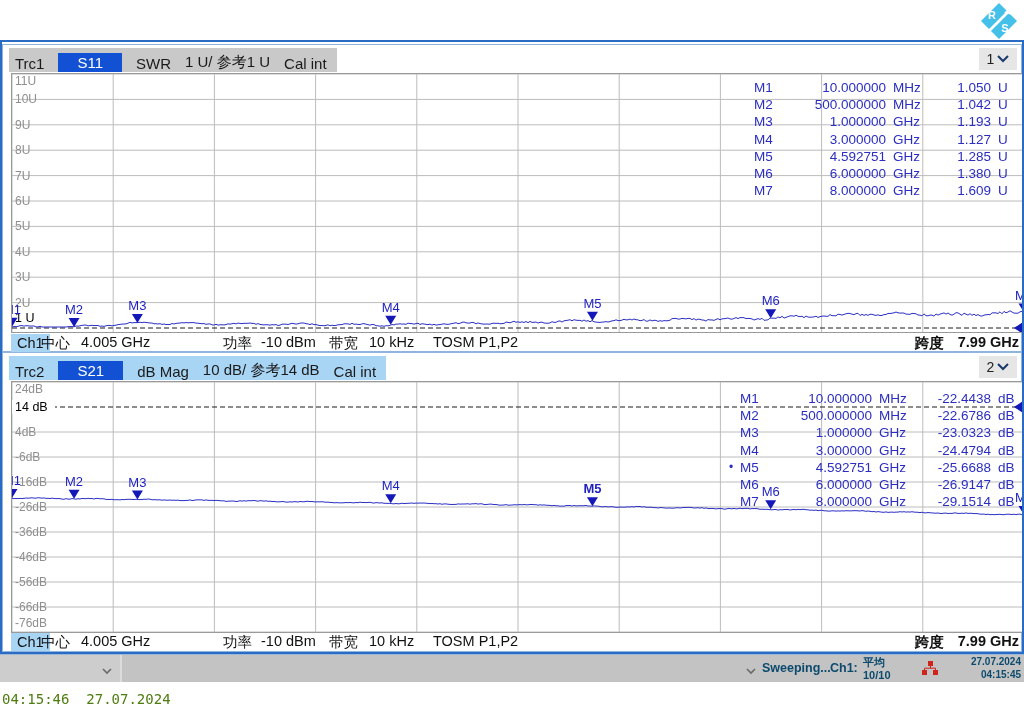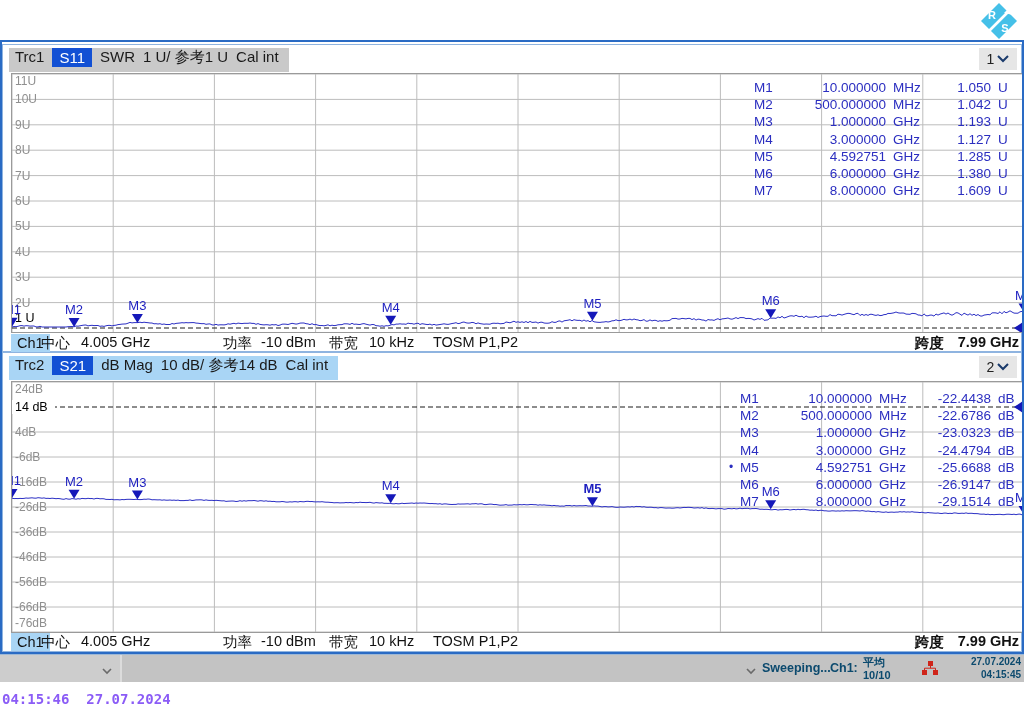--- a/index.html
+++ b/index.html
@@ -11,25 +11,25 @@
   
   .logo{position:absolute;top:2px;right:6px;width:38px;height:38px;}
   
   .appframe{position:absolute;left:0;top:40px;width:1024px;height:614px;
     border:2px solid #2a6bc4;box-sizing:border-box;pointer-events:none;z-index:50;}
   .win{position:absolute;left:2px;width:1020px;background:#ffffff;
     border:1px solid #8fb4e0;box-sizing:border-box;}
   #win1{top:44px;height:308px;}
   #win2{top:352px;height:300px;}
   
-  .thdr{position:absolute;left:6px;top:3px;height:24px;display:flex;align-items:flex-start;
-    gap:8px;padding:0 10px 0 6px;font-size:15px;color:#1a1a1a;white-space:nowrap;}
+  .thdr{position:absolute;left:6px;top:3px;height:24px;display:flex;align-items:flex-end;
+    gap:14px;padding:0 10px 0 6px;font-size:15px;color:#1a1a1a;white-space:nowrap;}
   .thdr.gray{background:#c9c9c9;}
   .thdr.blue{background:#a9d5f5;}
-  .sbadge{background:#1250d4;color:#ffffff;padding:1px 7px;font-size:15px;}
+  .sbadge{background:#1250d4;color:#ffffff;padding:1px 19px;font-size:15px;}
   .winbtn{position:absolute;right:4px;top:3px;width:38px;height:22px;background:#e6e6e6;
     display:flex;align-items:center;justify-content:center;gap:3px;font-size:14px;color:#222;}
   
   .plot{position:absolute;left:8px;background:#ffffff;border:1px solid #9a9a9a;
     box-sizing:content-box;overflow:hidden;}
   #plot1{top:28px;width:1012px;height:258px;}
   #plot2{top:28px;width:1012px;height:250px;}
   .plot svg{position:absolute;left:0;top:0;}
   
   .mtable{position:absolute;right:6px;color:#2b2ec0;font-size:13.5px;z-index:5;}
@@ -56,21 +56,21 @@
     border-right:2px solid #dcdcdc;box-sizing:border-box;}
   .sb-left .chev{position:absolute;right:8px;top:9px;}
   .sb-chev2{position:absolute;left:746px;top:9px;}
   .sb-sweep{position:absolute;left:762px;top:6px;font-weight:bold;}
   .sb-ch{position:absolute;left:830px;top:6px;font-weight:bold;}
   .sb-avg{position:absolute;left:863px;top:1px;font-size:11px;line-height:12.5px;text-align:left;font-weight:bold;}
   .sb-lan{position:absolute;left:922px;top:6px;}
   .sb-dt{position:absolute;right:3px;top:1px;font-size:10px;line-height:12.5px;text-align:right;font-weight:bold;}
   
   .clockline{position:absolute;left:2px;top:691px;font-family:"DejaVu Sans Mono",monospace;
-    font-weight:bold;font-size:14px;color:#8b5cf6;white-space:pre;}
+    font-weight:normal;font-size:14px;color:#4d7c0f;white-space:pre;}
 </style>
 </head>
 <body>
 
 <div class="logo">
   <svg width="38" height="38" viewBox="0 0 38 38">
     <polygon points="19,1 37,19 19,37 1,19" fill="#45c0e8"></polygon>
     <line x1="7" y1="31" x2="29" y2="9" stroke="#ffffff" stroke-width="2.6"></line>
     <polygon points="31,4 33,13 24,11" fill="#ffffff"></polygon>
     <text x="12" y="17" font-size="11" font-weight="bold" fill="#ffffff" text-anchor="middle" font-family="Liberation Sans,sans-serif">R</text>

